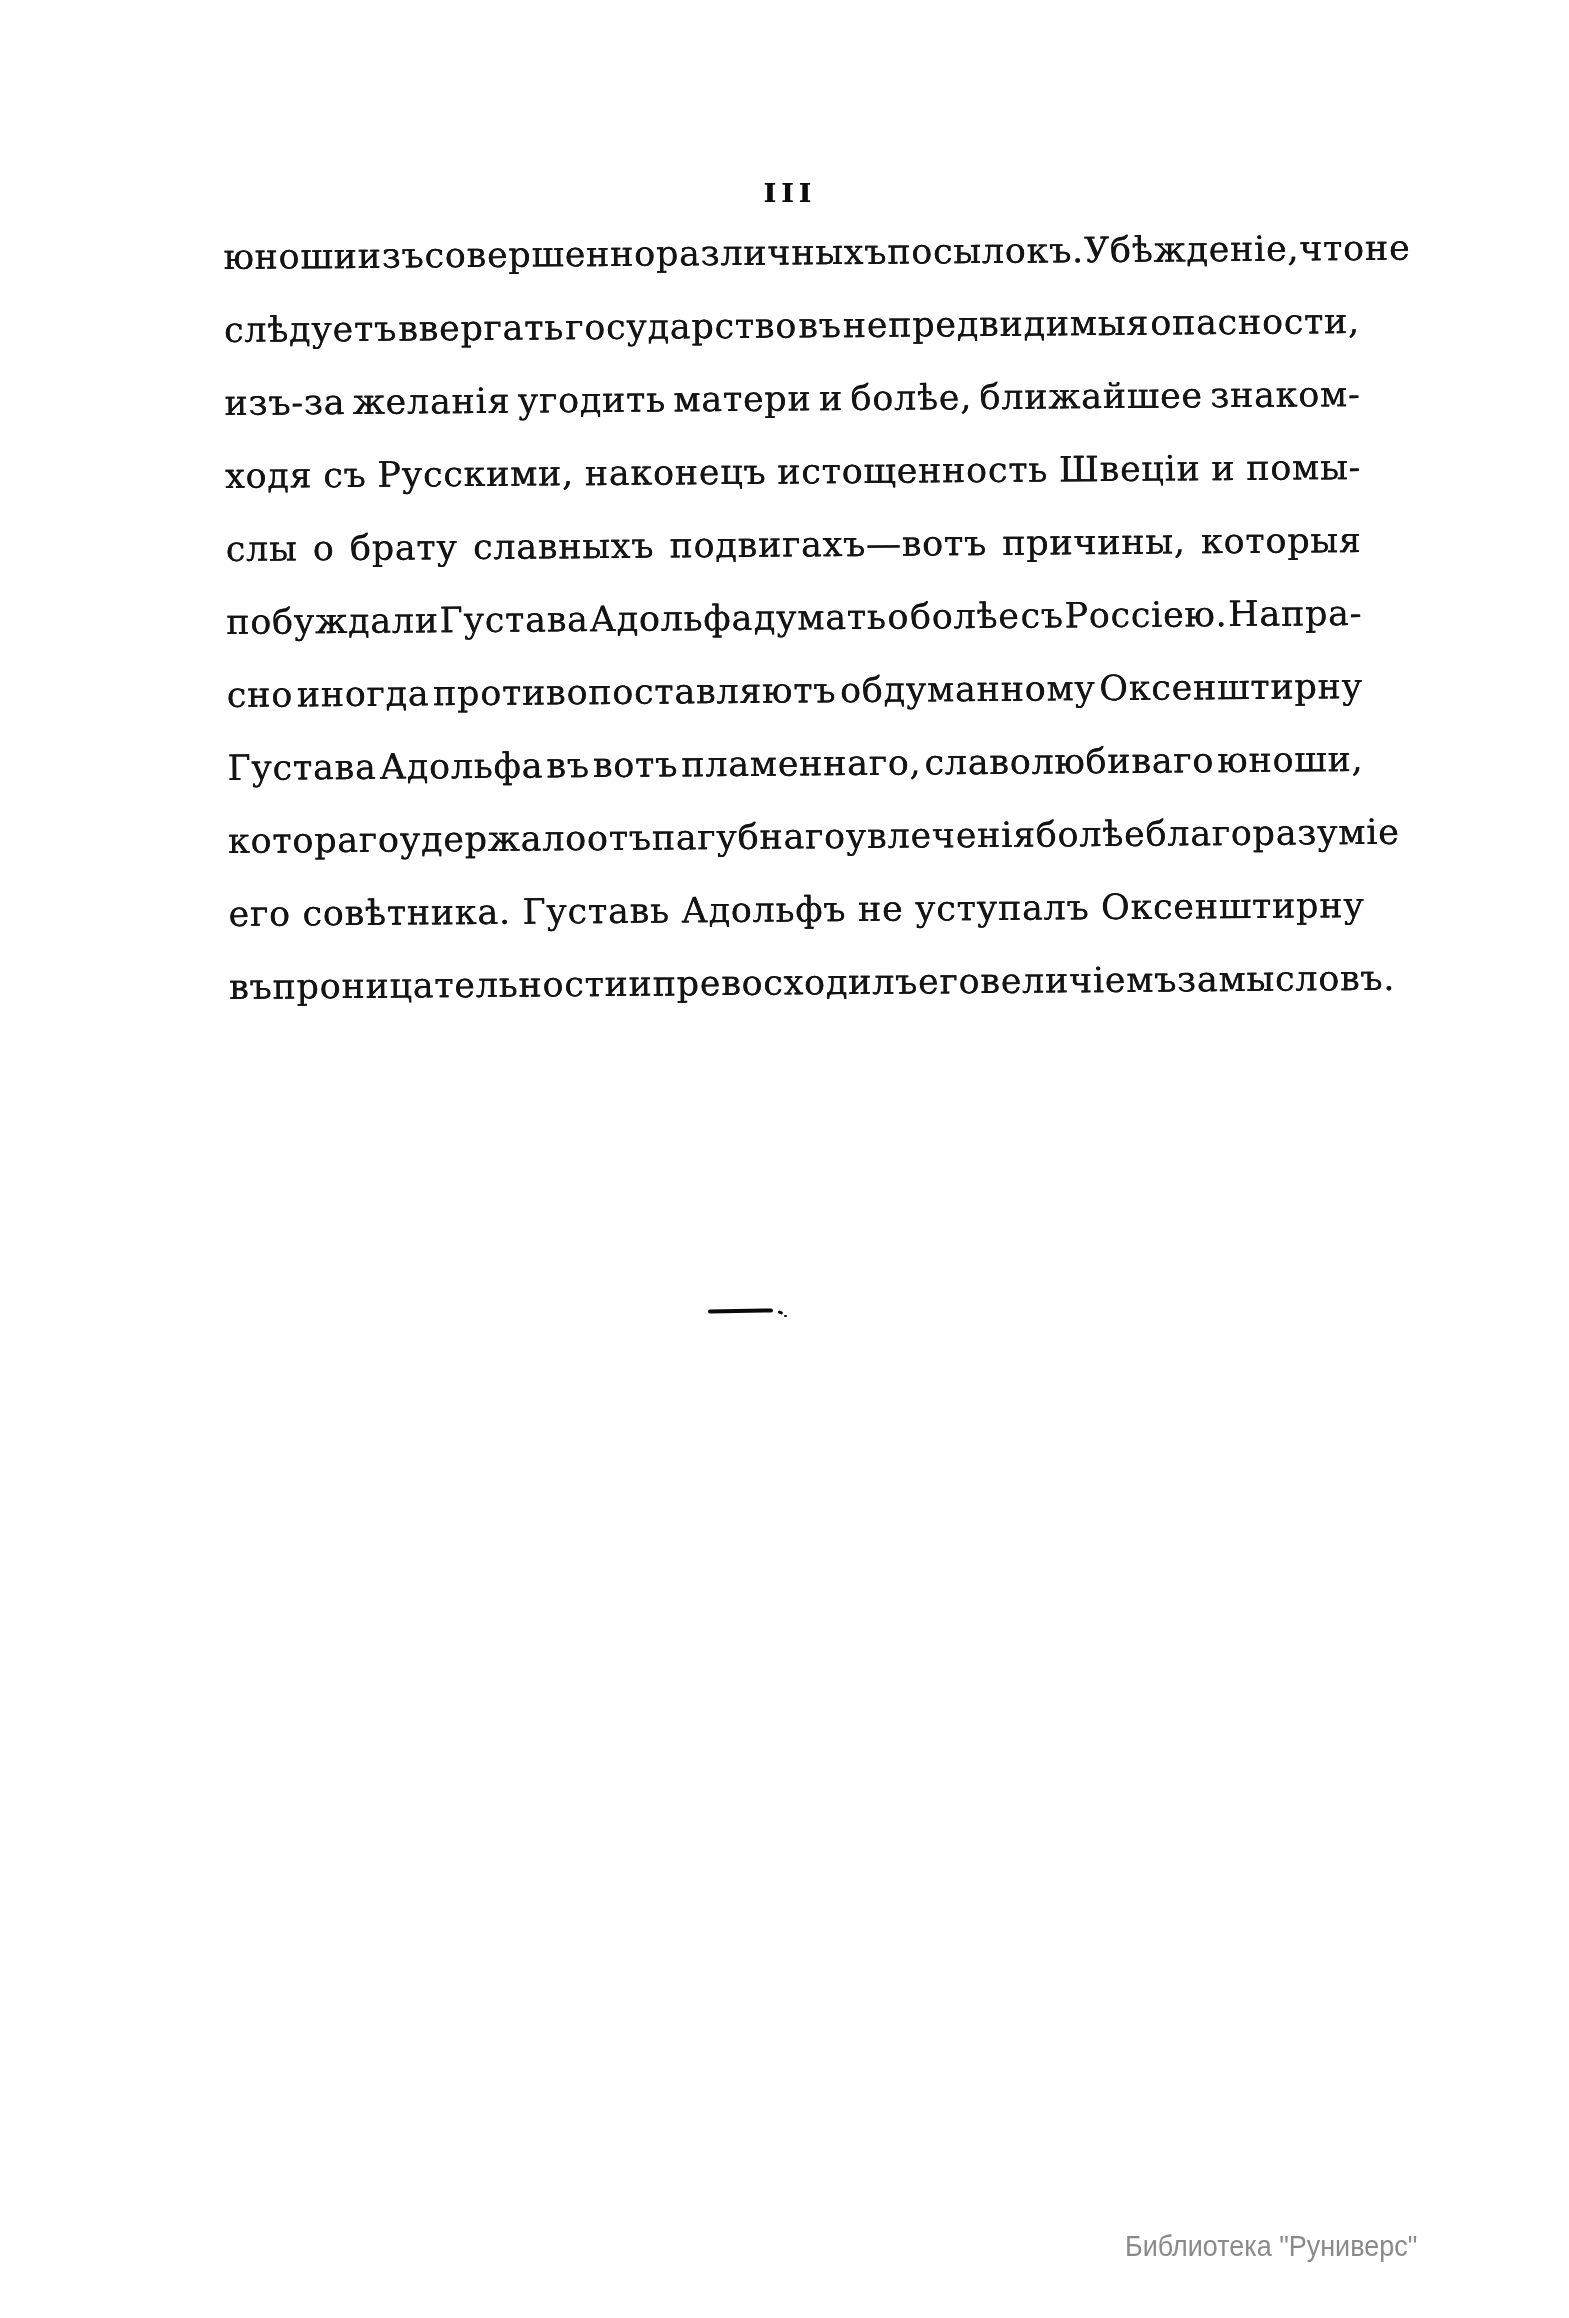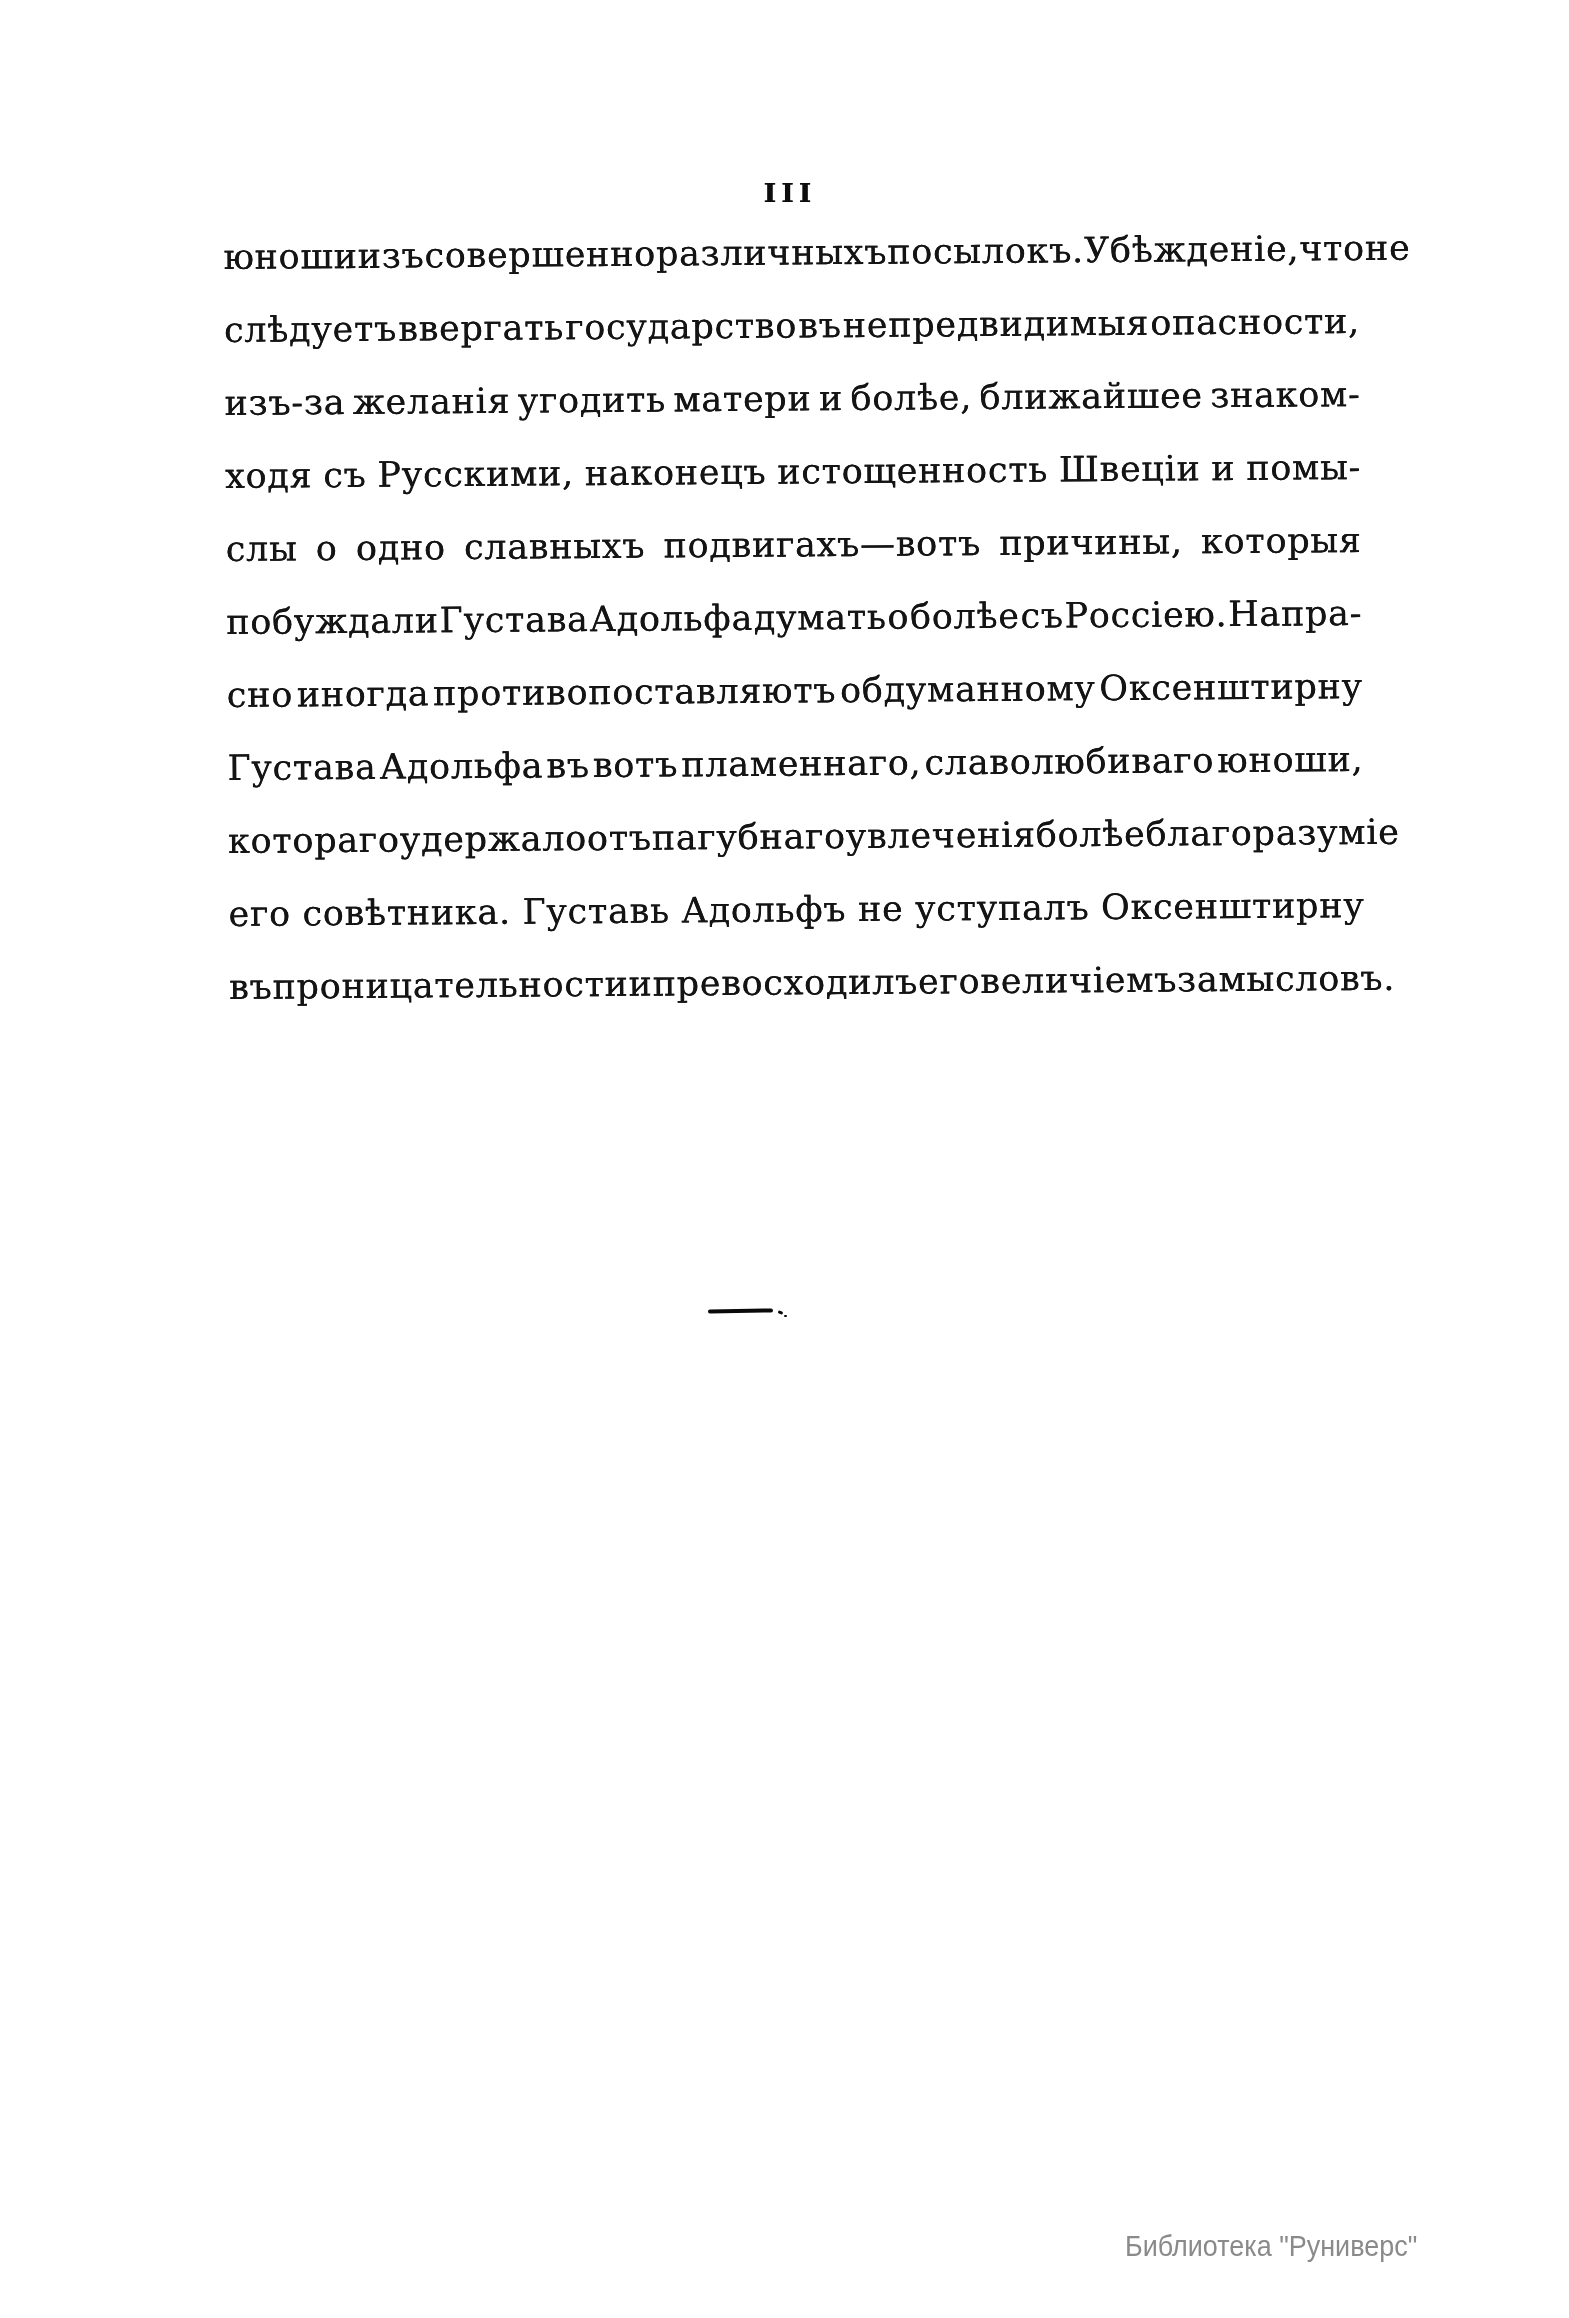--- a/index.html
+++ b/index.html
@@ -137,21 +137,21 @@
         <span class="word">Русскими,</span>
         <span class="word">наконецъ</span>
         <span class="word">истощенность</span>
         <span class="word">Швеціи</span>
         <span class="word">и</span>
         <span class="word">помы-</span>
       </div>
       <div class="line">
         <span class="word">слы</span>
         <span class="word">о</span>
-        <span class="word">одно</span>
+        <span class="word">брату</span>
         <span class="word">славныхъ</span>
         <span class="word">подвигахъ—вотъ</span>
         <span class="word">причины,</span>
         <span class="word">которыя</span>
       </div>
       <div class="line">
         <span class="word">побуждали</span>
         <span class="word">Густава</span>
         <span class="word">Адольфа</span>
         <span class="word">думать</span>

